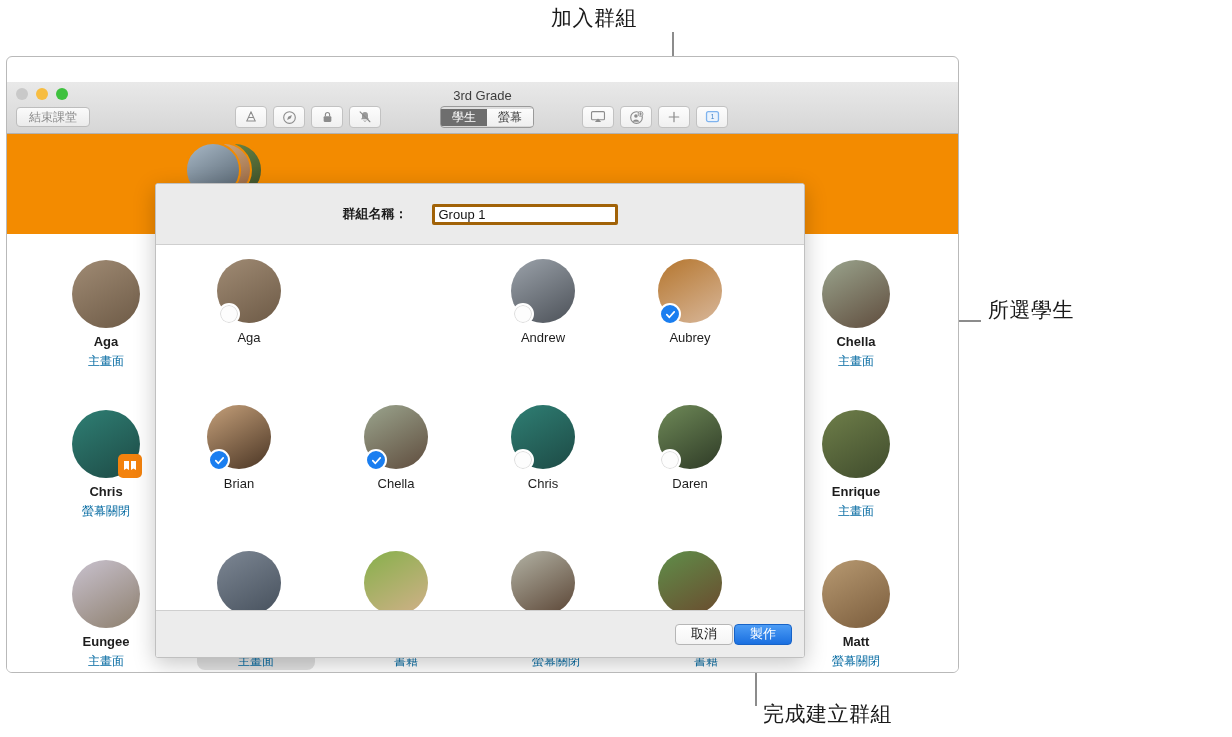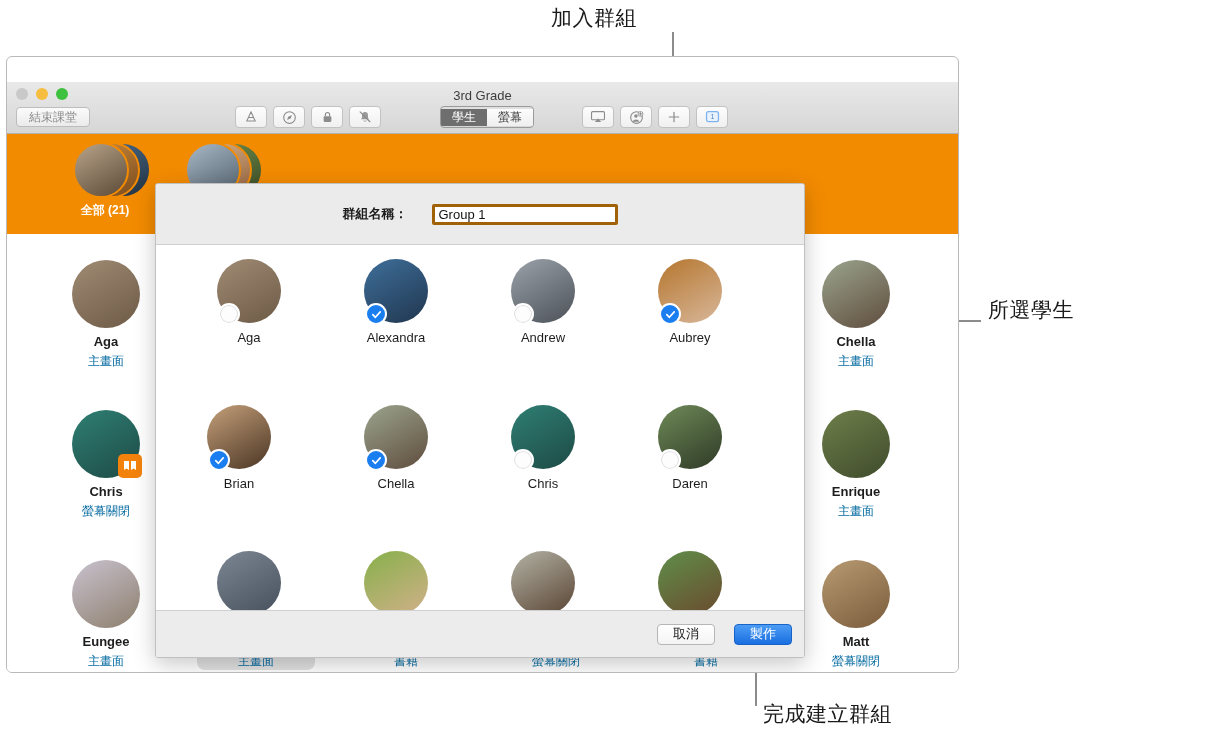--- a/index.html
+++ b/index.html
@@ -207,21 +207,21 @@
   }
   .check.on  { background: #1a7ef0; }
   .check.off { background: #fdfdfd; }
   .pick-name { margin-top: 7px; font-size: 13px; color: #1d1d1d; }
 
   .sheet-foot {
     height: 47px;
     background: #ececec;
     border-top: 1px solid #cfcfcf;
     display: flex; align-items: center; justify-content: flex-end;
-    padding-right: 12px; gap: 19px;
+    padding-right: 12px; gap: 1px;
   }
   .btn {
     height: 21px; min-width: 58px;
     border-radius: 4px;
     font-size: 13px;
     display: flex; align-items: center; justify-content: center;
     padding: 0 12px;
     font-family: "Liberation Sans", sans-serif;
   }
   .btn.cancel {
@@ -341,29 +341,20 @@
             </svg>
           </span>
         </div>
       </div>
     </div>
 
     <div class="content">
 
       <div class="orange-band"></div>
 
-      <div class="group-tab" style="left:38px;">
-        <div class="gt-stack">
-          <div class="gt-av" style="left:22px; background:linear-gradient(150deg,#4a6d8f,#22313f);"></div>
-          <div class="gt-av" style="left:11px; background:linear-gradient(150deg,#c98a3e,#7a4b1e);"></div>
-          <div class="gt-av" style="left:0px; background:linear-gradient(150deg,#b9a48a,#5b4a37);"></div>
-        </div>
-        <div class="gt-label">全部 (21)</div>
-        <div class="gt-arrow"></div>
-      </div>
 
       <div class="group-tab" style="left:150px;">
         <div class="gt-stack">
           <div class="gt-av" style="left:22px; background:linear-gradient(150deg,#6f8f4a,#3a4a26);"></div>
           <div class="gt-av" style="left:11px; background:linear-gradient(150deg,#d7b48c,#94603a);"></div>
           <div class="gt-av" style="left:0px; background:linear-gradient(150deg,#a8b8c6,#52606c);"></div>
         </div>
         <div class="gt-label">主</div>
       </div>
 
@@ -472,31 +463,20 @@
         </div>
 
         <div class="sheet-body" id="picker-grid">
             <div class="pick-cell" style="left: 33px; top: 14px;">
               <div class="pick-av-wrap">
                 <div class="pick-av" style="background: linear-gradient(150deg, rgb(160, 139, 116), rgb(109, 90, 70));"></div>
                 <div class="check off" style="border: 2px solid rgb(255, 255, 255); box-shadow: rgb(220, 220, 220) 0px 0px 0px 1px inset;"></div>
               </div>
               <div class="pick-name">Aga</div>
             </div>
-            <div class="pick-cell" style="left: 180px; top: 14px;">
-              <div class="pick-av-wrap">
-                <div class="pick-av" style="background: linear-gradient(150deg, rgb(63, 111, 154), rgb(32, 54, 79));"></div>
-                <div class="check on">
-                  <svg width="13" height="13" viewBox="0 0 14 14">
-                    <path d="M3 7.2 L5.8 10 L11 4.2" stroke="#fff" stroke-width="1.8" fill="none" stroke-linecap="round" stroke-linejoin="round"></path>
-                  </svg>
-                </div>
-              </div>
-              <div class="pick-name">Alexandra</div>
-            </div>
             <div class="pick-cell" style="left: 474px; top: 14px;">
               <div class="pick-av-wrap">
                 <div class="pick-av" style="background: linear-gradient(150deg, rgb(181, 118, 46), rgb(216, 183, 154));"></div>
                 <div class="check on">
                   <svg width="13" height="13" viewBox="0 0 14 14">
                     <path d="M3 7.2 L5.8 10 L11 4.2" stroke="#fff" stroke-width="1.8" fill="none" stroke-linecap="round" stroke-linejoin="round"></path>
                   </svg>
                 </div>
               </div>
               <div class="pick-name">Aubrey</div>

